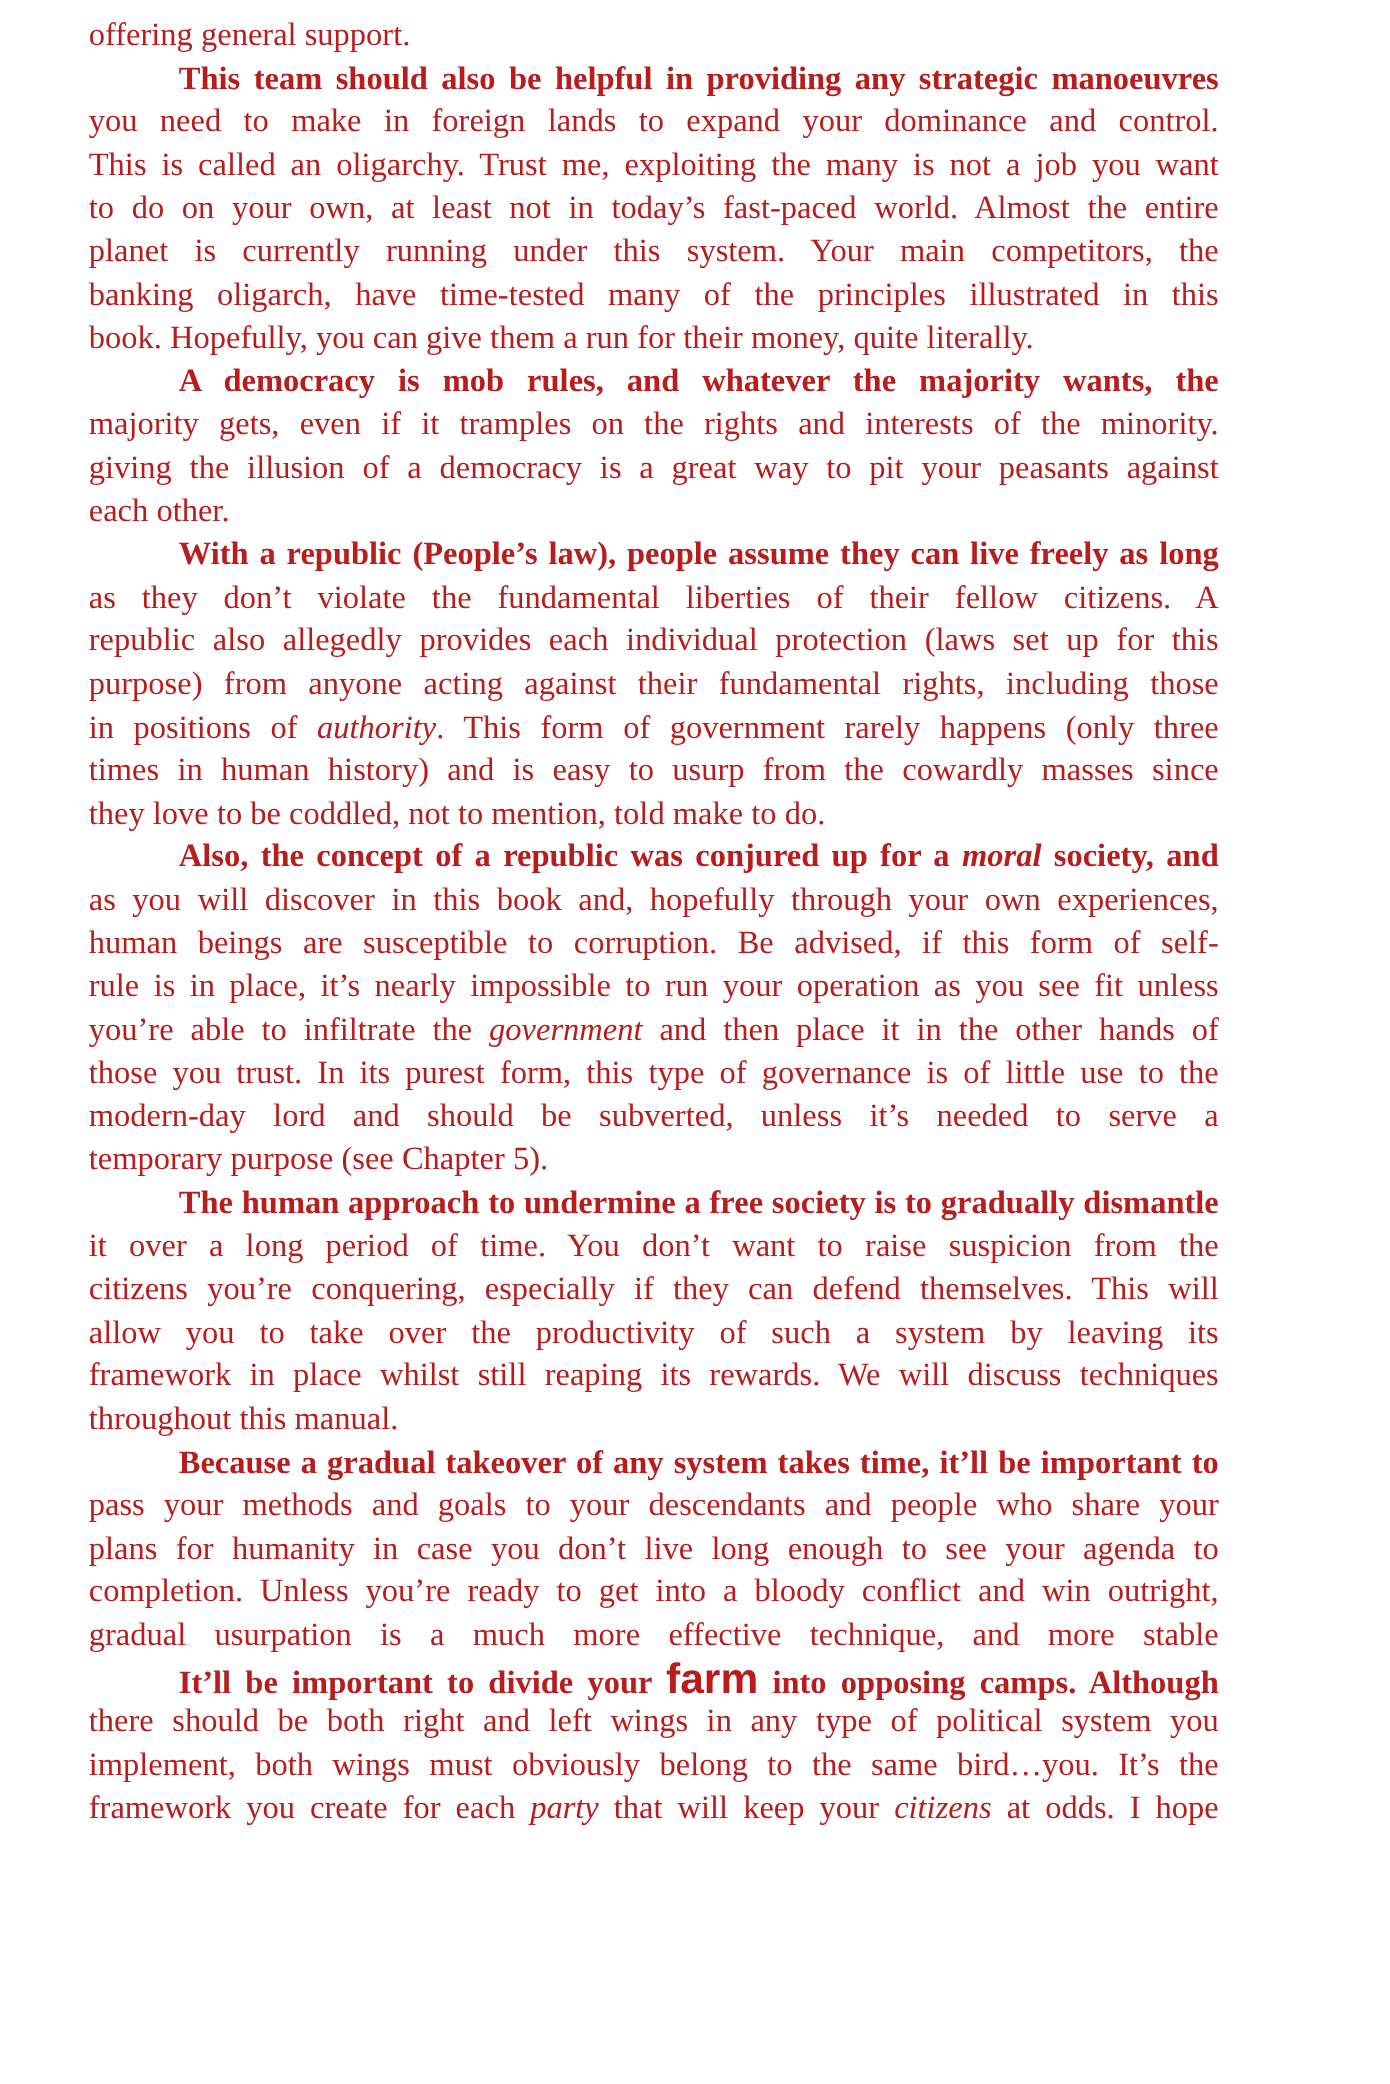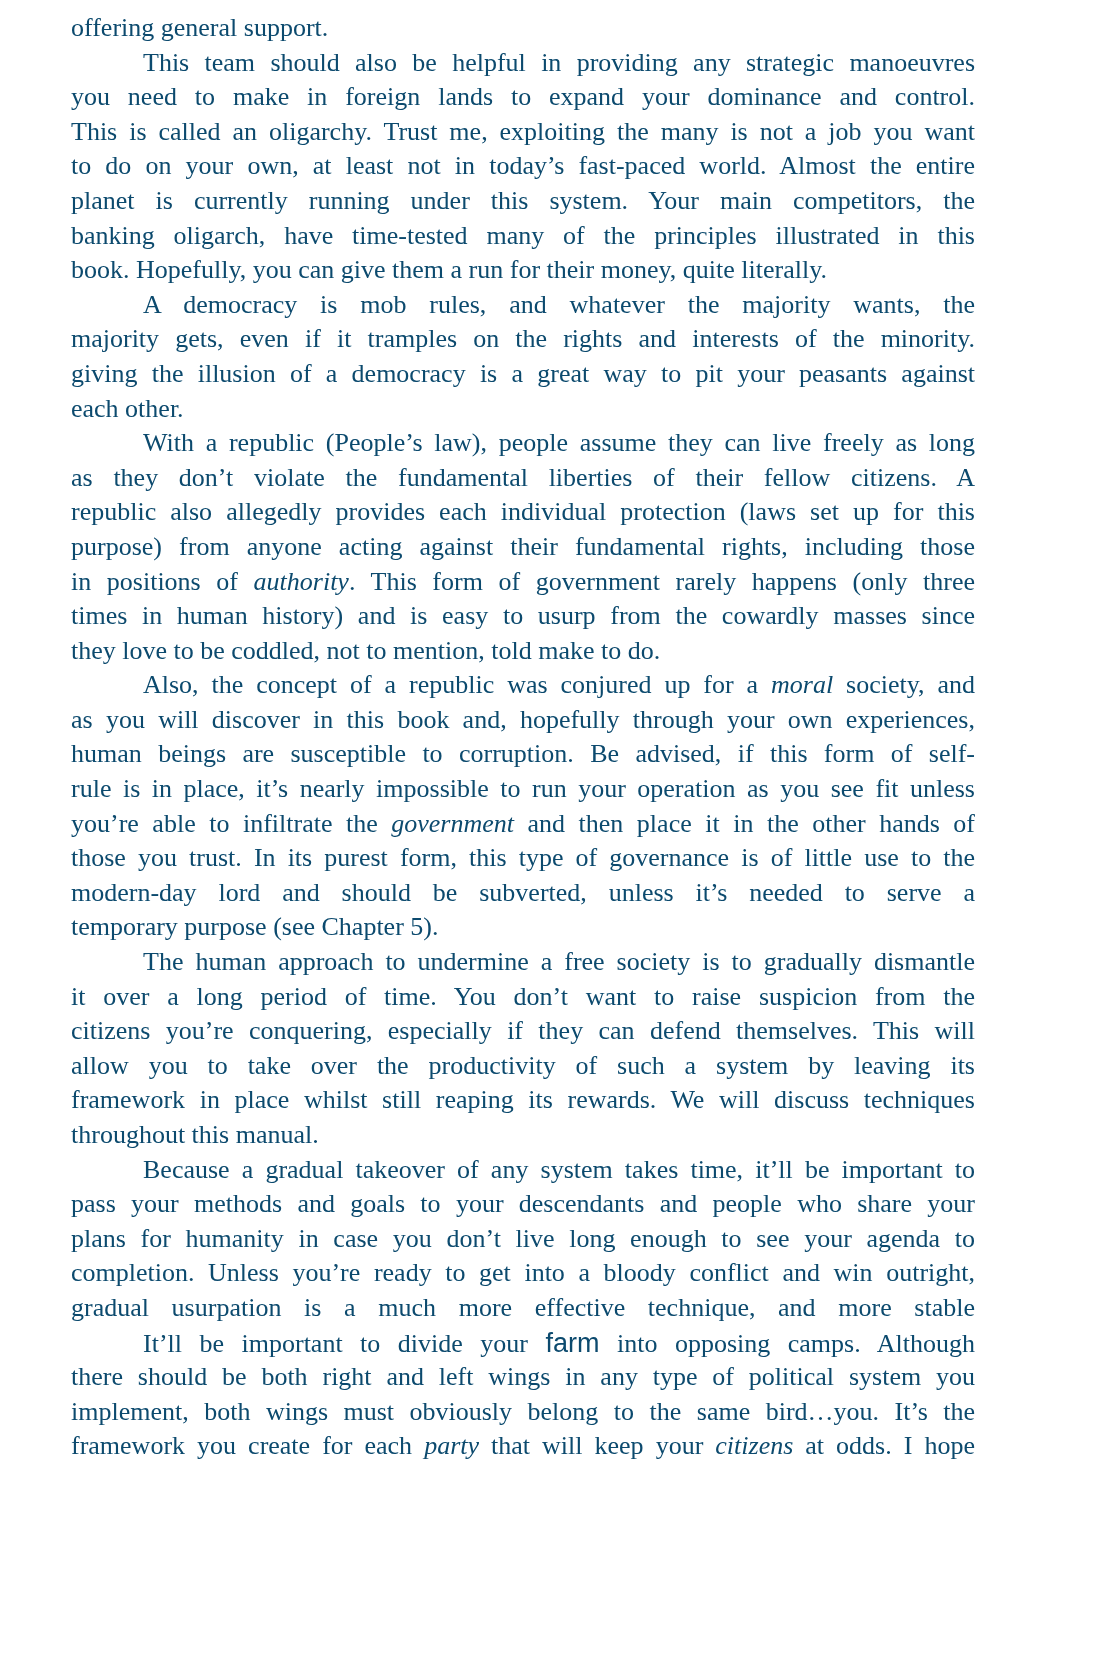--- a/index.html
+++ b/index.html
@@ -13,42 +13,43 @@
       overflow: hidden;
       position: relative;
     }
     .page {
       position: absolute;
       left: 71px;
       top: 11px;
       width: 904px;
       font-family: "Liberation Serif", "DejaVu Serif", serif;
       font-size: 26px;
-      color: #0c4a6e;
+      color: #b91c1c;
     }
     .line {
       display: block;
       height: 34.6px;
       line-height: 34.6px;
       white-space: nowrap;
       text-align: justify;
       text-align-last: justify;
       overflow: visible;
     }
     .line.last {
       text-align-last: left;
     }
     .line.indent {
       padding-left: 72px;
+      font-weight: bold;
     }
     .seg { }
     .seg.it { font-style: italic; }
     .seg.sans {
       font-family: "Liberation Sans", "DejaVu Sans", sans-serif;
-      font-size: 27px;
+      font-size: 34px;
     }
   </style>
 </head>
 <body>
 
 <div class="page" id="page">
     <div class="paragraph">
       <span class="line last"><span class="seg">offering general support.</span></span>
     </div>
     <div class="paragraph">

